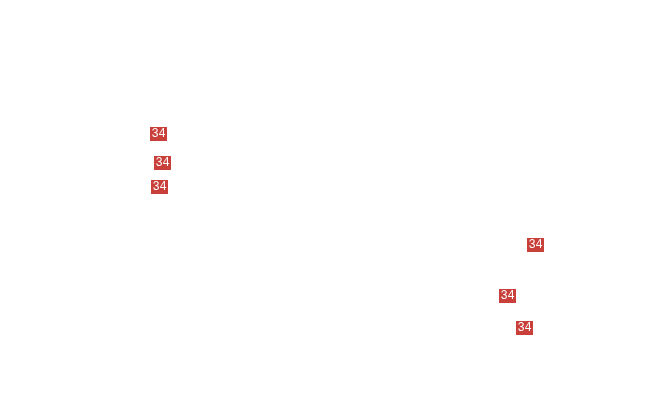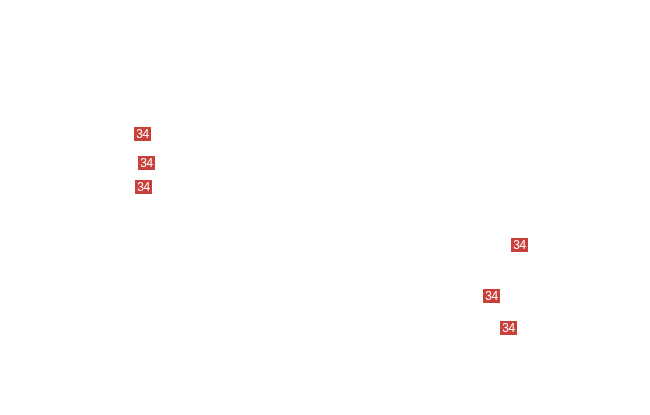--- a/index.html
+++ b/index.html
@@ -20,28 +20,29 @@
       width: 650px;
       height: 415px;
       background: #ffffff;
     }
     .badge {
       position: absolute;
       width: 17px;
       height: 14px;
       background: #c9403a;
       color: #ffffff;
-      font-family: Liberation Sans, sans-serif;
+      font-family: Liberation Mono, monospace;
       font-size: 12px;
       line-height: 14px;
       text-align: center;
       letter-spacing: -0.3px;
       box-sizing: border-box;
       padding: 0;
       cursor: pointer;
+      margin-left: 16px;
     }
   </style>
 </head>
 <body>
 
 <div class="canvas">
   <div class="badge" style="left:134px; top:127px;">34</div>
   <div class="badge" style="left:138px; top:156px;">34</div>
   <div class="badge" style="left:135px; top:180px;">34</div>
   <div class="badge" style="left:511px; top:238px;">34</div>

